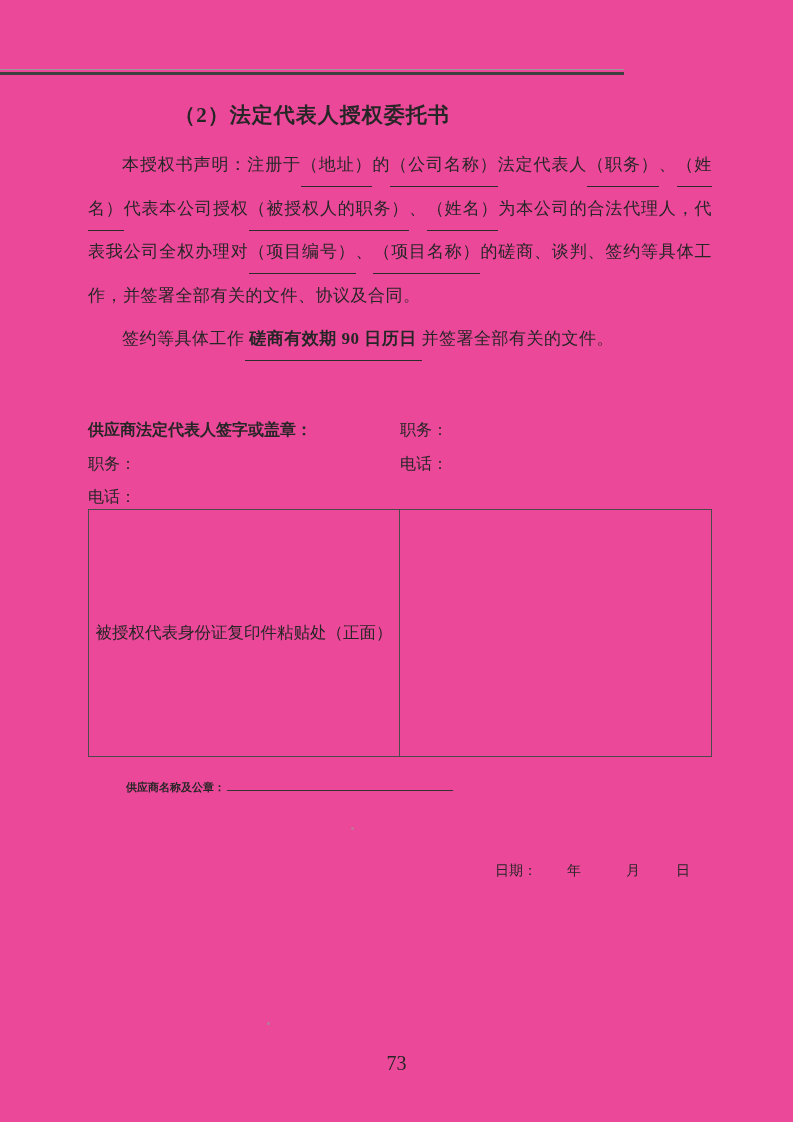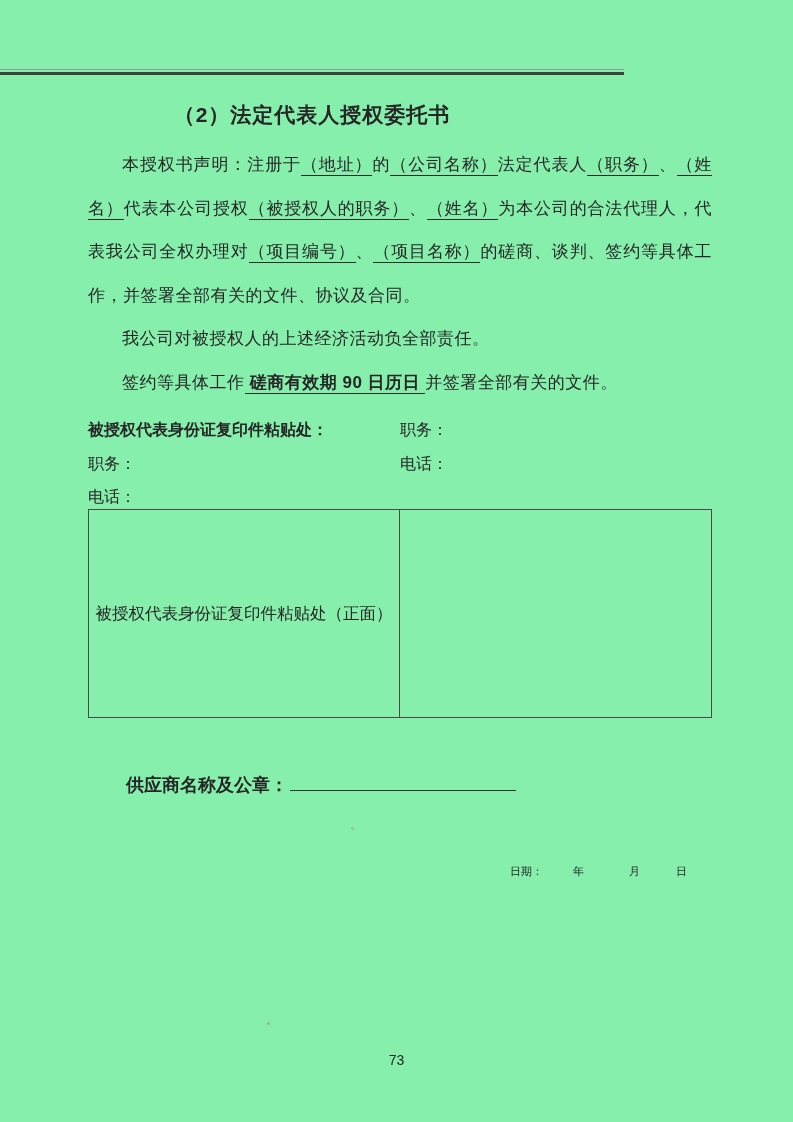--- a/index.html
+++ b/index.html
@@ -5,22 +5,22 @@
   html, body {
     margin: 0;
     padding: 0;
     background: #e8e8e8;
   }
   .page {
     position: relative;
     width: 793px;
     height: 1122px;
     margin: 0 auto;
-    background: #86efac;
-    font-family: Liberation Sans, sans-serif;
+    background: #ec4899;
+    font-family: Liberation Serif, serif;
     color: #262626;
     overflow: hidden;
   }
   .content {
     position: absolute;
     left: 88px;
     width: 624px;
     top: 0;
   }
   
@@ -54,21 +54,21 @@
     line-height: 43.5px;
     letter-spacing: 0.5px;
     text-align: justify;
   }
   .para {
     margin: 0;
     text-indent: 34px;
   }
   .u {
     border-bottom: 1px solid #2b2b2b;
-    padding-bottom: 1px;
+    padding-bottom: 12px;
   }
   .u-bold {
     font-weight: bold;
   }
   .sig-block {
     position: absolute;
     left: 0;
     top: 413px;
     width: 624px;
     display: flex;
@@ -78,21 +78,21 @@
   .sig-col-left  { width: 312px; }
   .sig-col-right { flex: 1; }
   .sig-heading   { font-weight: bold; }
   .sig-line      { margin: 0; }
 
   .id-table {
     position: absolute;
     left: 0;
     top: 509px;
     width: 624px;
-    height: 209px;
+    height: 248px;
     box-sizing: border-box;
     border: 1px solid #4a4a4a;
     display: flex;
   }
   .id-cell {
     display: flex;
     align-items: center;
     justify-content: center;
     font-size: 16.5px;
     text-align: center;
@@ -104,51 +104,51 @@
   }
   .id-cell-back { flex: 1; }
 
   .seal-row {
     position: absolute;
     left: 0;
     top: 773px;
     width: 624px;
     padding-left: 38px;
     box-sizing: border-box;
-    font-size: 18px;
+    font-size: 11px;
     line-height: 24px;
   }
   .seal-label { font-weight: bold; }
   .seal-blank {
     display: inline-block;
     width: 226px;
     height: 17px;
     margin-left: 2px;
     border-bottom: 1.5px solid #333333;
     vertical-align: baseline;
   }
   .date-row {
     position: absolute;
-    left: 422px;
+    left: 407px;
     top: 858px;
-    font-size: 11px;
+    font-size: 14px;
     line-height: 26px;
     white-space: nowrap;
   }
   .date-year  { margin-left: 30px; }
   .date-month { margin-left: 45px; }
   .date-day   { margin-left: 36px; }
 
   .page-number {
     position: absolute;
     left: 0;
     top: 1052px;
     width: 793px;
     text-align: center;
-    font-size: 14px;
+    font-size: 20px;
   }
   
   .speck {
     position: absolute;
     border-radius: 50%;
     background: #9a9a9a;
   }
   .speck-1 { left: 351px; top: 827px; width: 3px; height: 3px; opacity: 0.55; }
   .speck-2 { left: 267px; top: 1022px; width: 3px; height: 3px; opacity: 0.7; }
 </style>
@@ -157,27 +157,26 @@
 
 <div class="page">
 
   <div class="header-rule"></div>
 
   <h1 class="doc-title">（2）法定代表人授权委托书</h1>
 
   <div class="content">
     <div class="body-block">
       <p class="para"><span>本授权书声明：注册于</span><span class="u">（地址）</span><span>的</span><span class="u">（公司名称）</span><span>法定代表人</span><span class="u">（职务）</span><span>、</span><span class="u">（姓名）</span><span>代表本公司授权</span><span class="u">（被授权人的职务）</span><span>、</span><span class="u">（姓名）</span><span>为本公司的合法代理人，代表我公司全权办理对</span><span class="u">（项目编号）</span><span>、</span><span class="u">（项目名称）</span><span>的磋商、谈判、签约等具体工作，并签署全部有关的文件、协议及合同。</span></p>
-      <p class="para">我公司对被授权人的上述经济活动负全部责任。</p>
       <p class="para"><span>签约等具体工作</span><span class="u u-bold">&nbsp;磋商有效期 90 日历日&nbsp;</span><span>并签署全部有关的文件。</span></p>
     </div>
 
     <div class="sig-block">
       <div class="sig-col-left">
-        <p class="sig-line sig-heading">被授权代表身份证复印件粘贴处：</p>
+        <p class="sig-line sig-heading">供应商法定代表人签字或盖章：</p>
         <p class="sig-line">职务：</p>
         <p class="sig-line">电话：</p>
       </div>
       <div class="sig-col-right">
         <p class="sig-line">职务：</p>
         <p class="sig-line">电话：</p>
       </div>
     </div>
 
     <div class="id-table">

